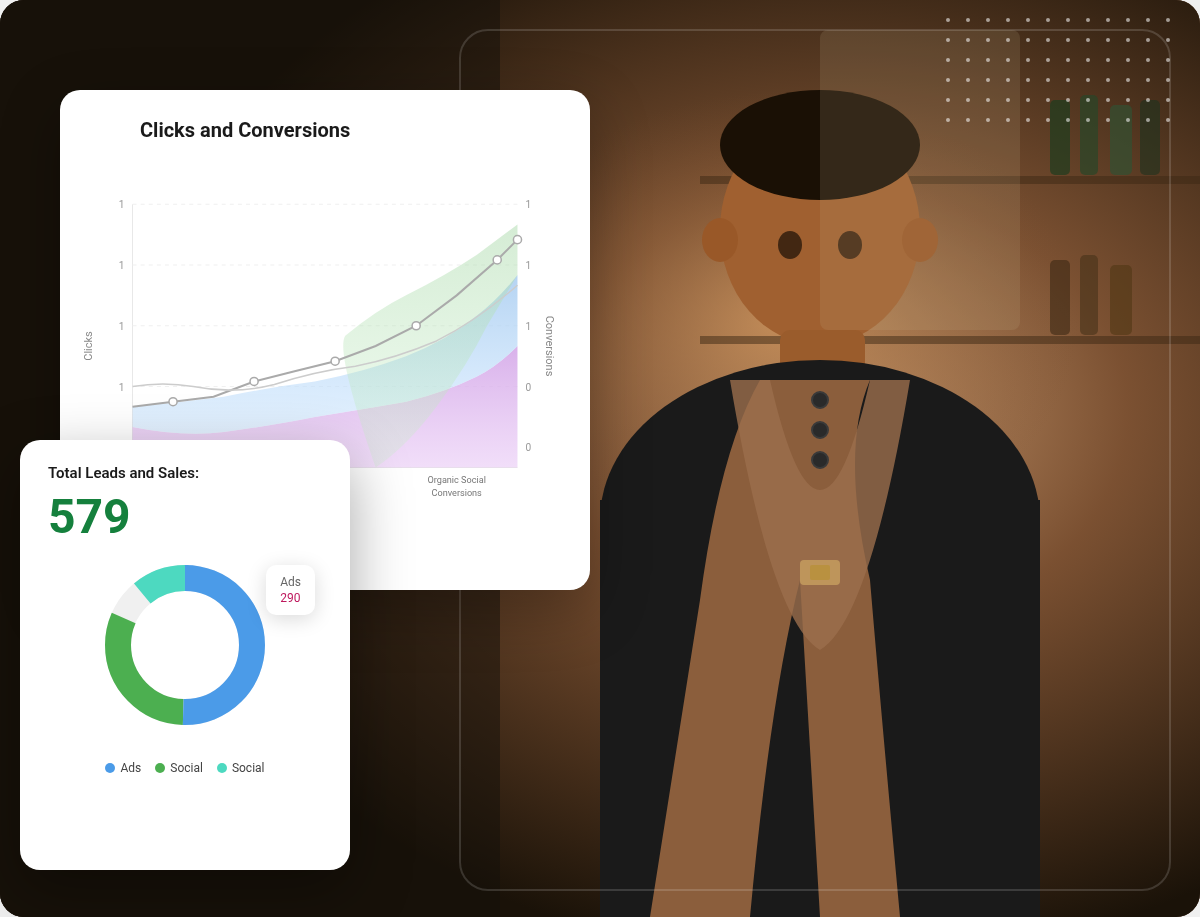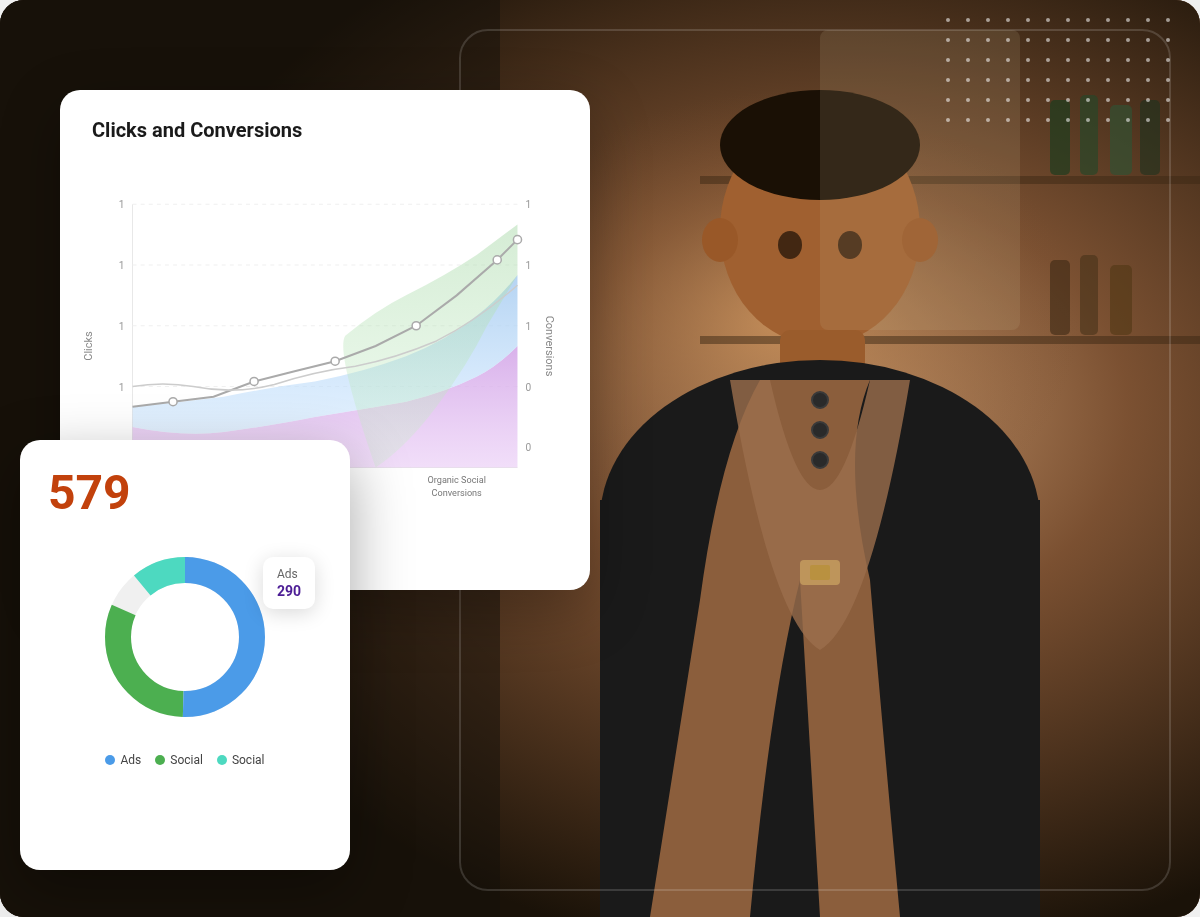--- a/index.html
+++ b/index.html
@@ -45,20 +45,21 @@
       border-radius: 20px;
       box-shadow: 0 20px 60px rgba(0,0,0,0.3);
       padding: 28px 32px;
     }
 
     .card-clicks-title {
       font-size: 20px;
       font-weight: 700;
       color: #1a1a1a;
       margin-bottom: 24px;
+      margin-left: 48px;
     }
 
     
     .chart-container {
       position: relative;
       width: 100%;
       height: 360px;
     }
 
     .chart-y-label-left {
@@ -103,22 +104,21 @@
     .card-leads-title {
       font-size: 15px;
       font-weight: 600;
       color: #1a1a1a;
       margin-bottom: 6px;
     }
 
     .card-leads-number {
       font-size: 48px;
       font-weight: 700;
-      color: #c2410c;
-      margin-bottom: 16px;
+      color: #15803d;
     }
 
     
     .donut-wrapper {
       position: relative;
       width: 200px;
       height: 200px;
       margin: 0 auto 16px;
     }
 
@@ -138,23 +138,23 @@
       padding: 10px 14px;
       font-size: 13px;
       z-index: 20;
     }
     .tooltip-ads-label {
       color: #666;
       font-size: 12px;
       margin-bottom: 2px;
     }
     .tooltip-ads-value {
-      font-size: 14px;
-      font-weight: 700;
-      color: #4c1d95;
+      font-size: 12px;
+      font-weight: 400;
+      color: #be185d;
     }
 
     
     .legend {
       display: flex;
       gap: 14px;
       align-items: center;
       justify-content: center;
       margin-top: 8px;
     }
@@ -394,20 +394,21 @@
 
       <path d="M 40 200 Q 70 195 100 200 Q 140 208 180 198 Q 220 185 260 180 Q 300 172 340 155 Q 380 135 420 100" fill="none" stroke="#cccccc" stroke-width="1.5"></path>
 
       <text x="360" y="295" font-size="9" fill="#777" text-anchor="middle">Organic Social</text>
       <text x="360" y="308" font-size="9" fill="#777" text-anchor="middle">Conversions</text>
     </svg>
   </div>
 </div>
 
 <div class="card-leads">
+  <div class="card-leads-title">Total Leads and Sales:</div>
   <div class="card-leads-number">579</div>
 
   <div class="donut-wrapper">
     <svg class="donut-svg" viewBox="0 0 200 200">
       <defs>
         <filter id="shadow" x="-20%" y="-20%" width="140%" height="140%">
           <feDropShadow dx="0" dy="2" stdDeviation="4" flood-opacity="0.15"></feDropShadow>
         </filter>
       </defs>
 

